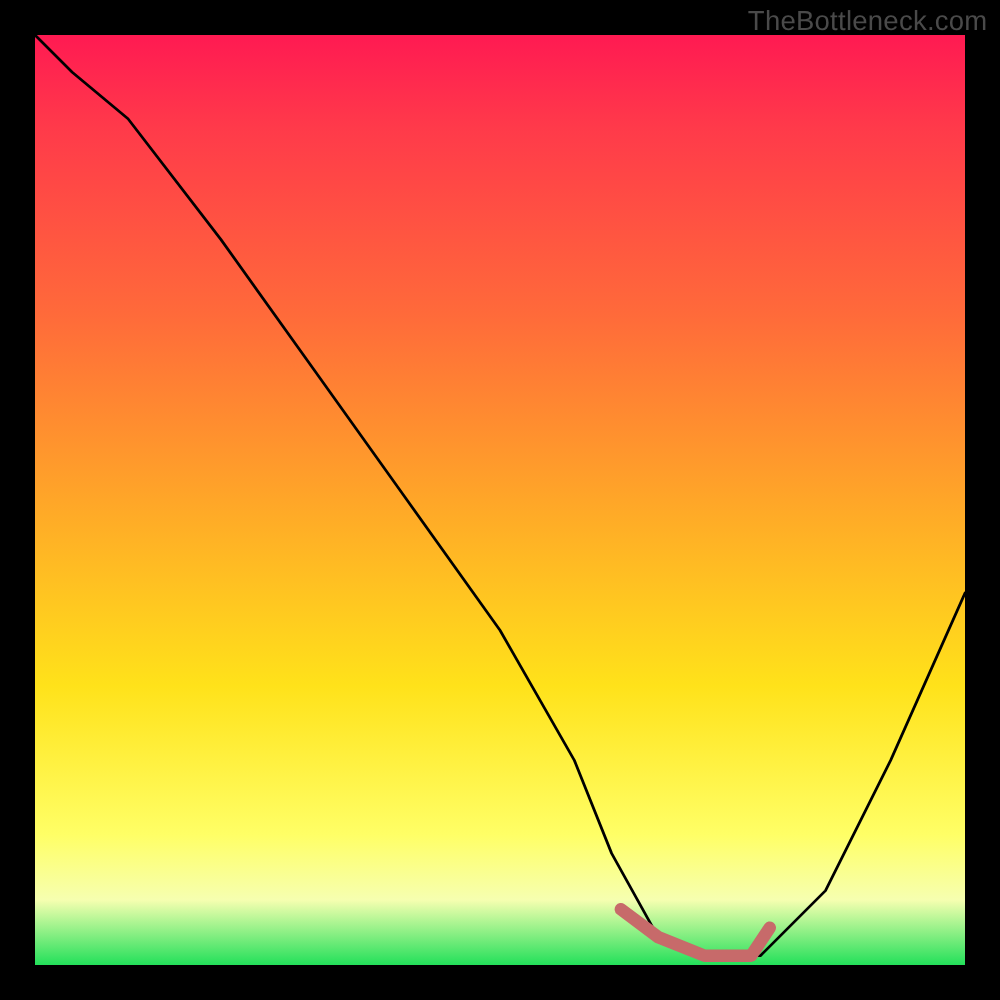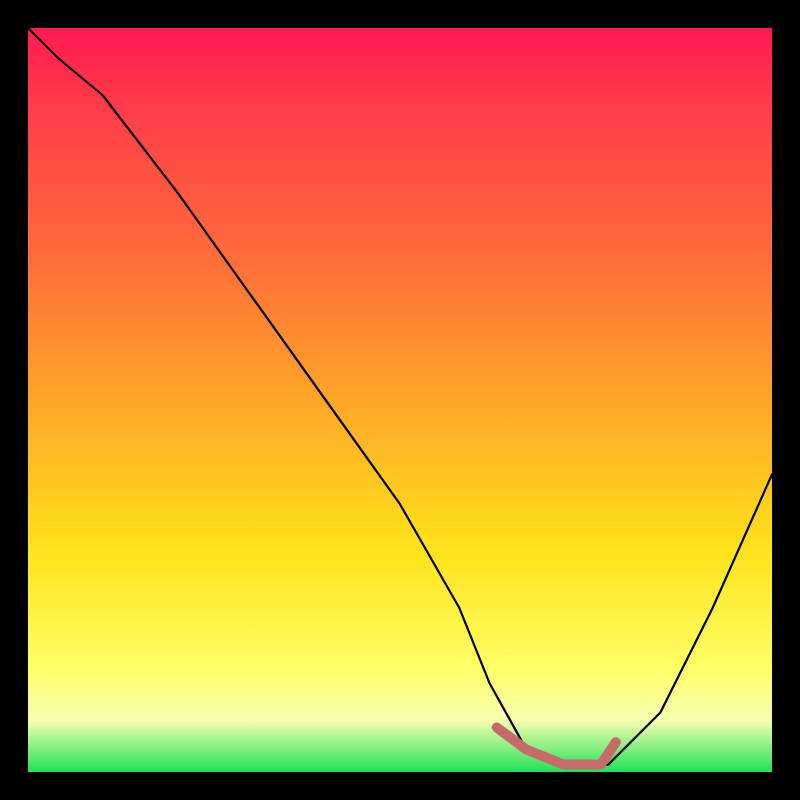--- a/index.html
+++ b/index.html
@@ -56,20 +56,21 @@
     width: 744px;
     height: 744px;
     z-index: 3;
   }
 </style>
 </head>
 <body>
 
 <div class="frame">
 
+  <div class="watermark">TheBottleneck.com</div>
 
   <div class="plot-area">
 
     <svg class="curves" viewBox="0 0 744 744" preserveAspectRatio="none">
       <path id="curve-path" fill="none" stroke="#000000" stroke-width="2.2" stroke-linecap="round" stroke-linejoin="round" d="M0.0 0.0 L29.8 29.8 L74.4 67.0 L148.8 163.7 L223.2 267.8 L297.6 372.0 L372.0 476.2 L431.5 580.3 L461.3 654.7 L498.5 721.7 L535.7 736.6 L580.3 736.6 L632.4 684.5 L684.5 580.3 L744.0 446.4"></path>
       <path id="highlight-path" fill="none" stroke="#c76a6a" stroke-width="10" stroke-linecap="round" stroke-linejoin="round" d="M468.7 699.4 L498.5 721.7 L535.7 736.6 L572.9 736.6 L587.8 714.2"></path>
     </svg>
 
   </div>
 </div>

